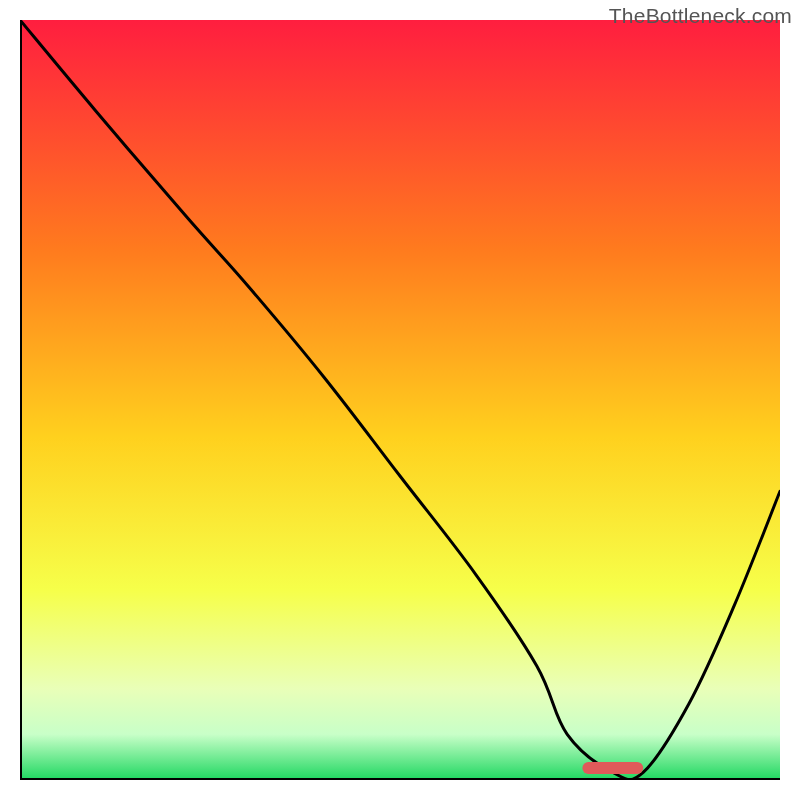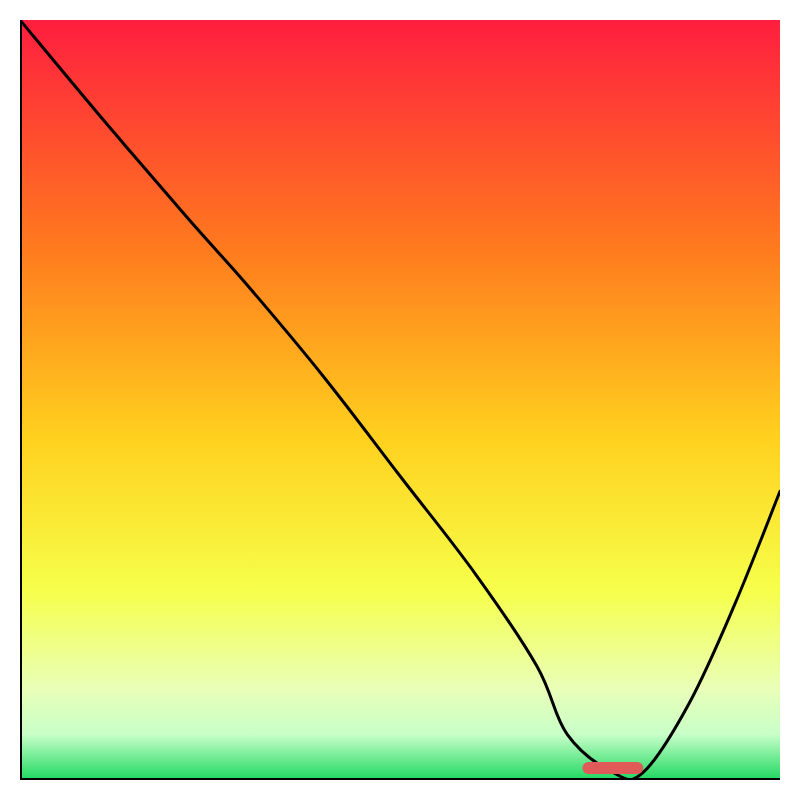--- a/index.html
+++ b/index.html
@@ -32,20 +32,21 @@
     width: 760px;
     height: 760px;
     display: block;
   }
 </style>
 </head>
 <body>
 
 <div class="chart-container">
 
+  <div class="watermark">TheBottleneck.com</div>
 
   <svg class="plot" viewBox="0 0 760 760">
     <defs>
       <linearGradient id="bg-grad" x1="0" y1="0" x2="0" y2="1">
 
       <stop offset="0%" stop-color="#ff1e3f"></stop>
           <stop offset="30%" stop-color="#ff7a1e"></stop>
           <stop offset="55.00000000000001%" stop-color="#ffd11e"></stop>
           <stop offset="75%" stop-color="#f6ff4a"></stop>
           <stop offset="88%" stop-color="#e9ffb8"></stop>

